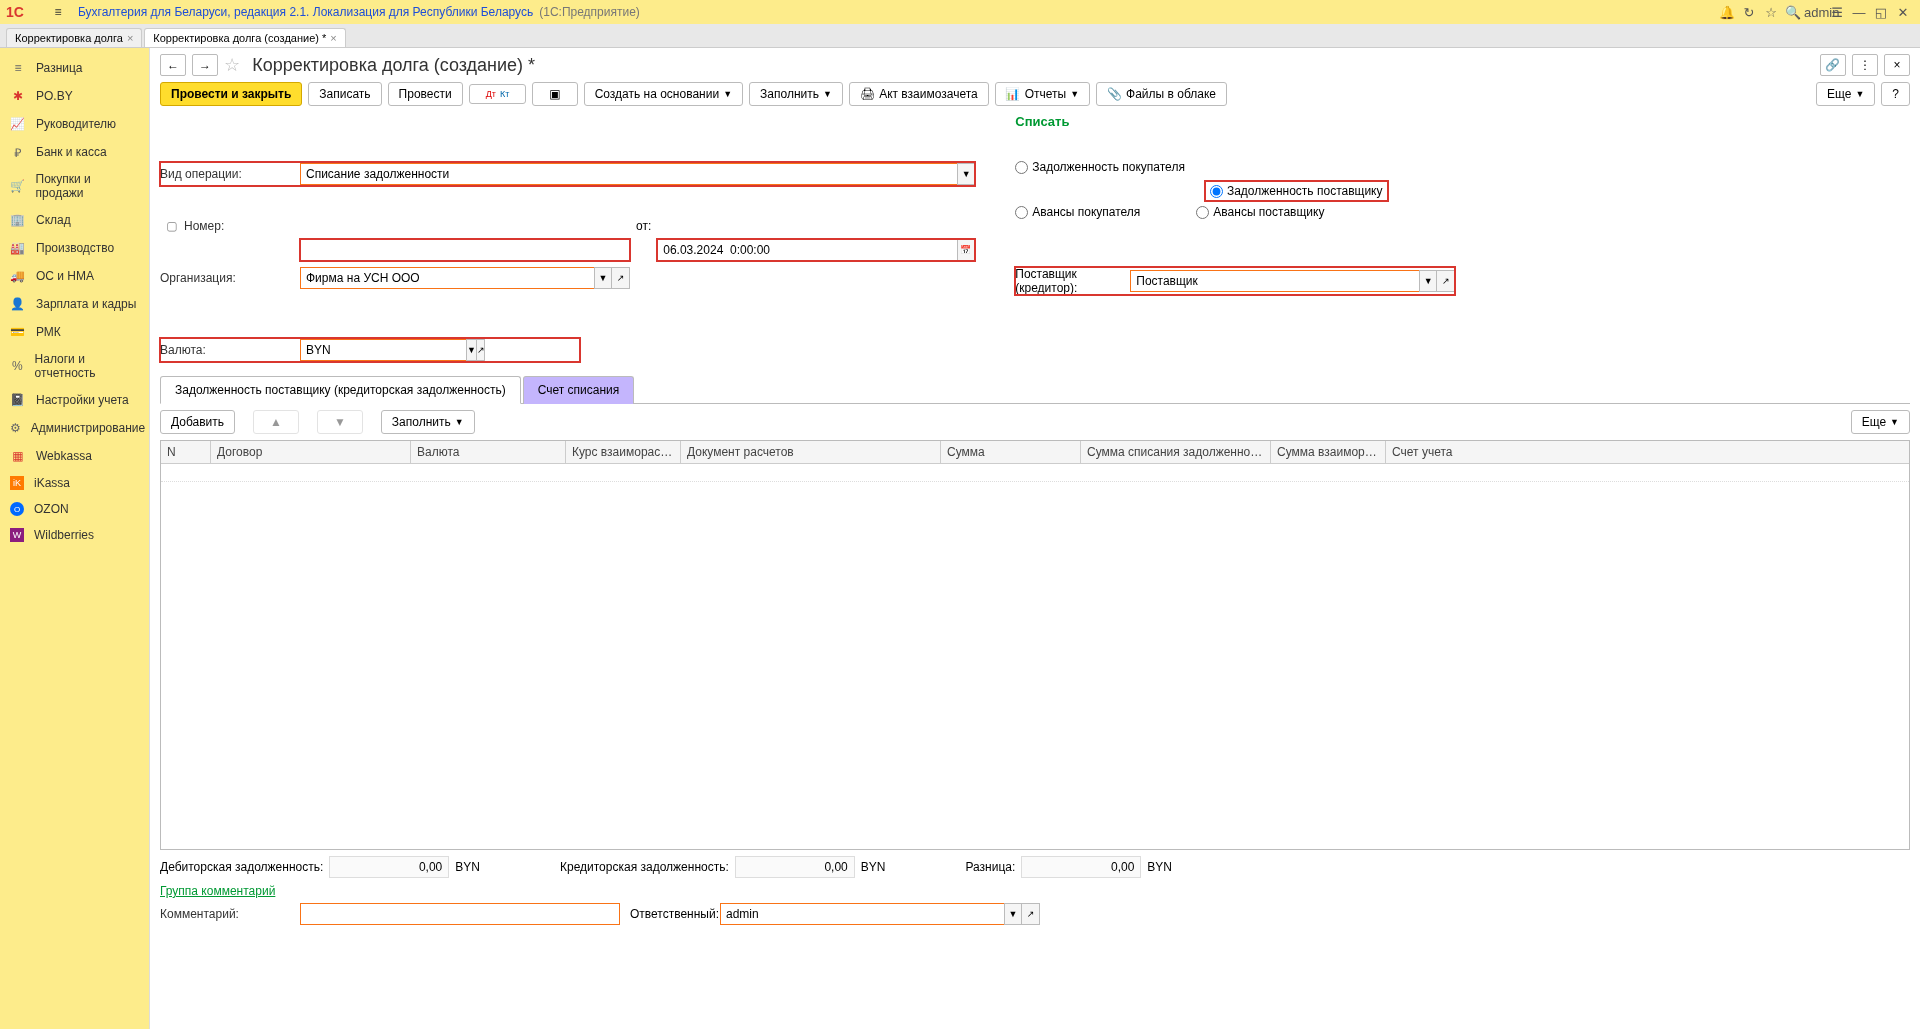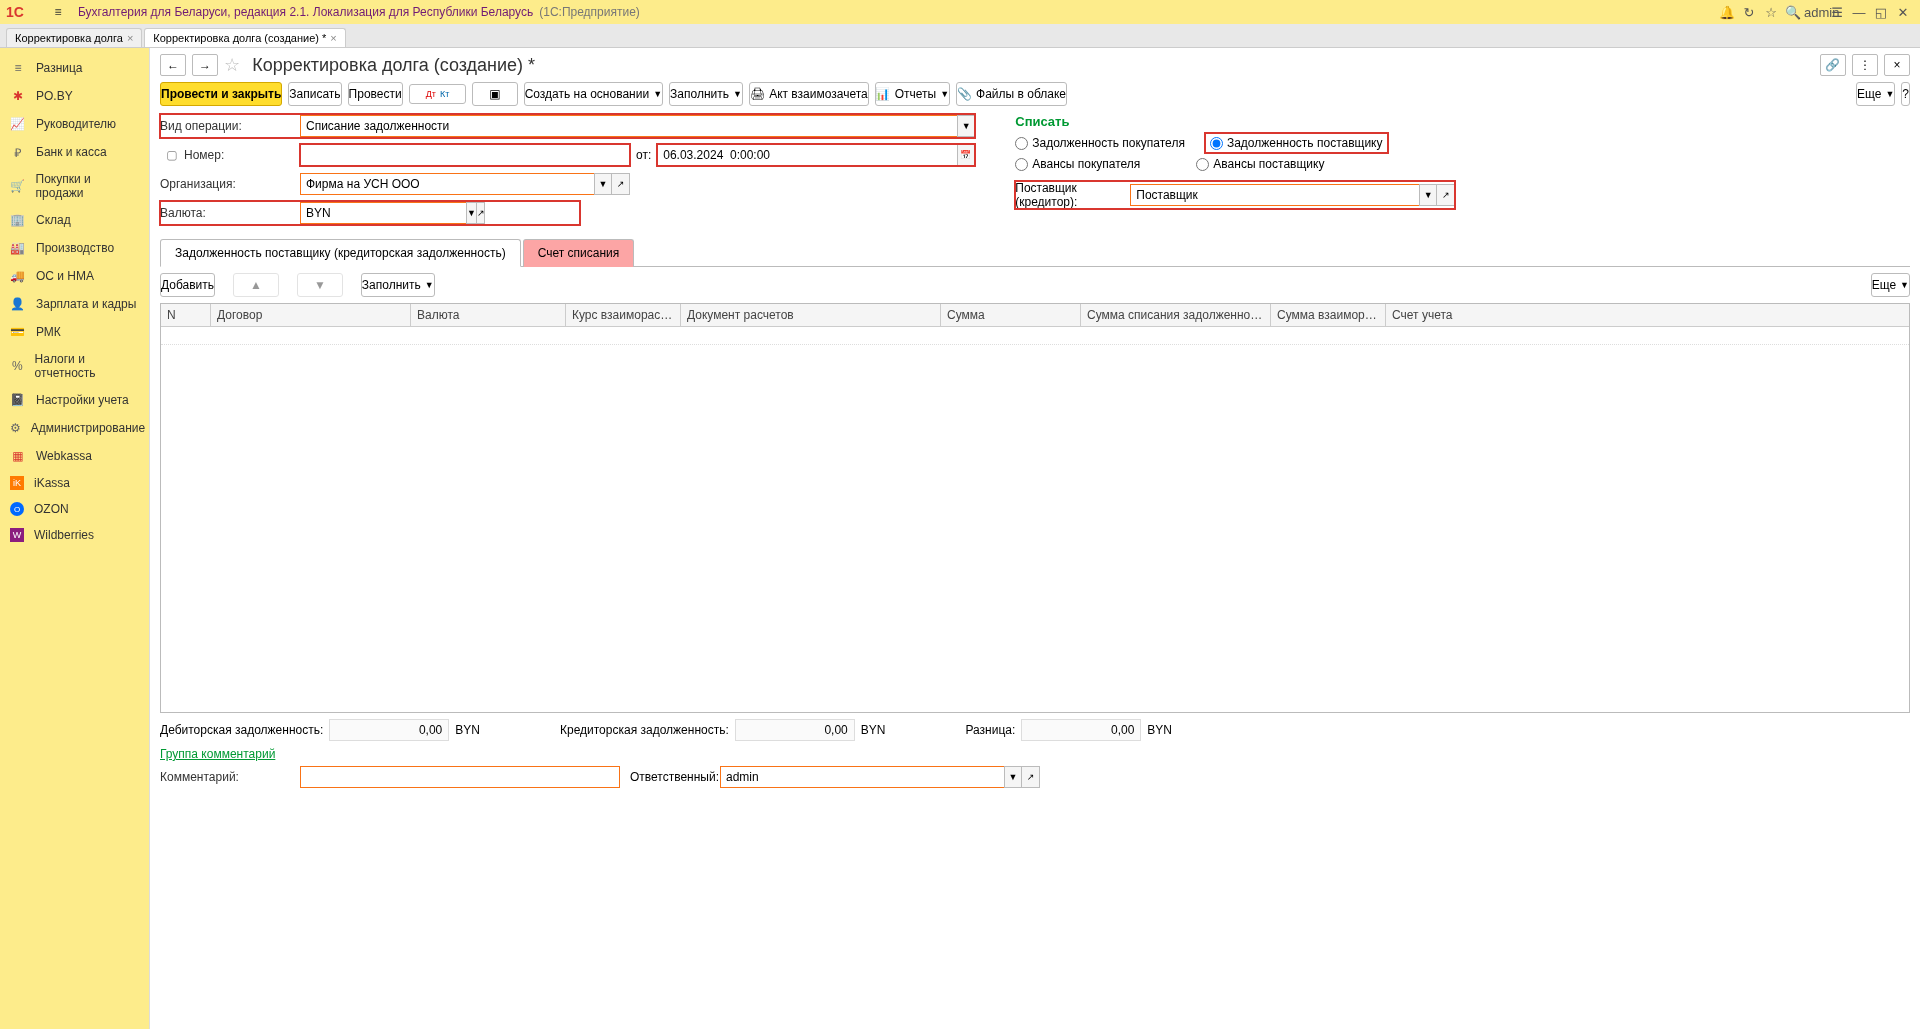--- a/index.html
+++ b/index.html
@@ -1,21 +1,21 @@
 <!DOCTYPE html>
 <html><head>
 <meta charset="utf-8">
 <style>
 * { box-sizing: border-box; margin: 0; padding: 0; font-family: Arial, sans-serif; }
 body { font-size: 12px; background: #fff; overflow: hidden; }
 
 .titlebar { background: #fdec8b; height: 24px; display: flex; align-items: center; padding: 0 6px; }
 .titlebar .logo { color: #d9362f; font-weight: bold; font-size: 14px; margin-right: 24px; }
 .titlebar .menu-btn { width: 20px; text-align: center; cursor: pointer; color: #333; }
-.titlebar .title { margin-left: 10px; color: #701a75; font-size: 12px; }
+.titlebar .title { margin-left: 10px; color: #1d4ed8; font-size: 12px; }
 .titlebar .sub { color: #777; margin-left: 6px; }
 .titlebar .spacer { flex: 1; }
 .titlebar .tb-icon { width: 22px; text-align: center; color: #555; cursor: pointer; font-size: 13px; }
 
 .tabsbar { background: #e8e8e8; height: 24px; border-bottom: 1px solid #ccc; display: flex; align-items: flex-end; padding-left: 6px; }
 .wtab { background: #f0f0f0; border: 1px solid #ccc; border-bottom: none; padding: 3px 8px; margin-right: 2px; border-radius: 3px 3px 0 0; font-size: 11px; display: flex; align-items: center; gap: 4px; cursor: pointer; }
 .wtab.active { background: #fff; }
 .wtab .close { color: #888; font-size: 11px; }
 
 .main { display: flex; height: calc(100vh - 48px); }
@@ -24,47 +24,47 @@
 .sb-icon { width: 16px; height: 16px; display: inline-flex; align-items: center; justify-content: center; color: #666; font-size: 12px; }
 
 .content { flex: 1; display: flex; flex-direction: column; overflow: hidden; }
 
 .form-header { padding: 6px 10px; display: flex; align-items: center; gap: 6px; }
 .nav-btn { border: 1px solid #bbb; background: #fff; width: 26px; height: 22px; display: inline-flex; align-items: center; justify-content: center; cursor: pointer; border-radius: 2px; }
 .form-title { font-size: 18px; font-weight: normal; margin-left: 6px; color: #333; }
 .star-icon { color: #bbb; font-size: 18px; }
 
 .toolbar { padding: 0 10px 8px 10px; display: flex; align-items: center; gap: 6px; flex-wrap: wrap; }
-.btn { border: 1px solid #bbb; background: #fff; padding: 4px 0; border-radius: 3px; cursor: pointer; font-size: 12px; display: inline-flex; align-items: center; gap: 4px; }
+.btn { border: 1px solid #bbb; background: #fff; padding: 4px 10px; border-radius: 3px; cursor: pointer; font-size: 12px; display: inline-flex; align-items: center; gap: 4px; }
 .btn.yellow { background: #ffdd2d; border-color: #d4a800; font-weight: bold; }
 .btn.icon { padding: 4px 16px; }
 .btn .caret { font-size: 9px; }
 .toolbar .spacer { flex: 1; }
 
 .form-body { padding: 0 10px; display: flex; gap: 40px; }
 .form-left { flex: 0 0 750px; }
 .form-right { flex: 0 0 440px; }
 
 .form-row { display: flex; align-items: center; margin-bottom: 5px; min-height: 24px; }
 .form-label { width: 140px; color: #333; font-size: 12px; }
 .form-input { border: 1px solid #f97316; padding: 3px 5px; font-size: 12px; background: #fff; }
 .input-group { display: flex; align-items: stretch; }
 .input-group .form-input { border-right: none; }
 .input-group .dd { border: 1px solid #bbb; background: #f5f5f5; width: 18px; display: flex; align-items: center; justify-content: center; cursor: pointer; font-size: 9px; }
 .input-group .dd + .dd { border-left: none; }
 
-.highlight { outline: 2px solid #d9362f; outline-offset: -1px; }
+.highlight { outline: 2px solid #d9362f; outline-offset: -1px; margin-top: 48px; }
 
 .right-title { color: #009933; font-size: 13px; font-weight: bold; margin-bottom: 4px; }
 .radio-row { display: flex; gap: 20px; margin-bottom: 4px; }
 .radio-lbl { display: flex; align-items: center; gap: 4px; font-size: 12px; cursor: pointer; }
 .radio-box { padding: 3px 5px; }
 
 .tabs { border-bottom: 1px solid #bbb; margin: 8px 10px 0 10px; display: flex; }
-.tab { padding: 6px 14px; border: 1px solid #bbb; border-bottom: none; background: #fca5a5; cursor: pointer; font-size: 12px; border-radius: 3px 3px 0 0; margin-right: 2px; position: relative; top: 1px; }
+.tab { padding: 6px 14px; border: 1px solid #bbb; border-bottom: none; background: #c4b5fd; cursor: pointer; font-size: 12px; border-radius: 3px 3px 0 0; margin-right: 2px; position: relative; top: 1px; }
 .tab.active { background: #fff; border-bottom: 1px solid #fff; }
 
 .subtoolbar { padding: 6px 10px; display: flex; align-items: center; gap: 18px; }
 
 .grid { margin: 0 10px; border: 1px solid #bbb; height: 410px; background: #fff; overflow: hidden; }
 .grid-head { display: flex; border-bottom: 1px solid #ccc; background: #f5f5f5; }
 .gh { padding: 4px 6px; border-right: 1px solid #ccc; font-size: 12px; color: #444; white-space: nowrap; overflow: hidden; text-overflow: ellipsis; }
 .grid-body-row { height: 18px; border-bottom: 1px dotted #ddd; }
 
 .footer { padding: 6px 10px; }

